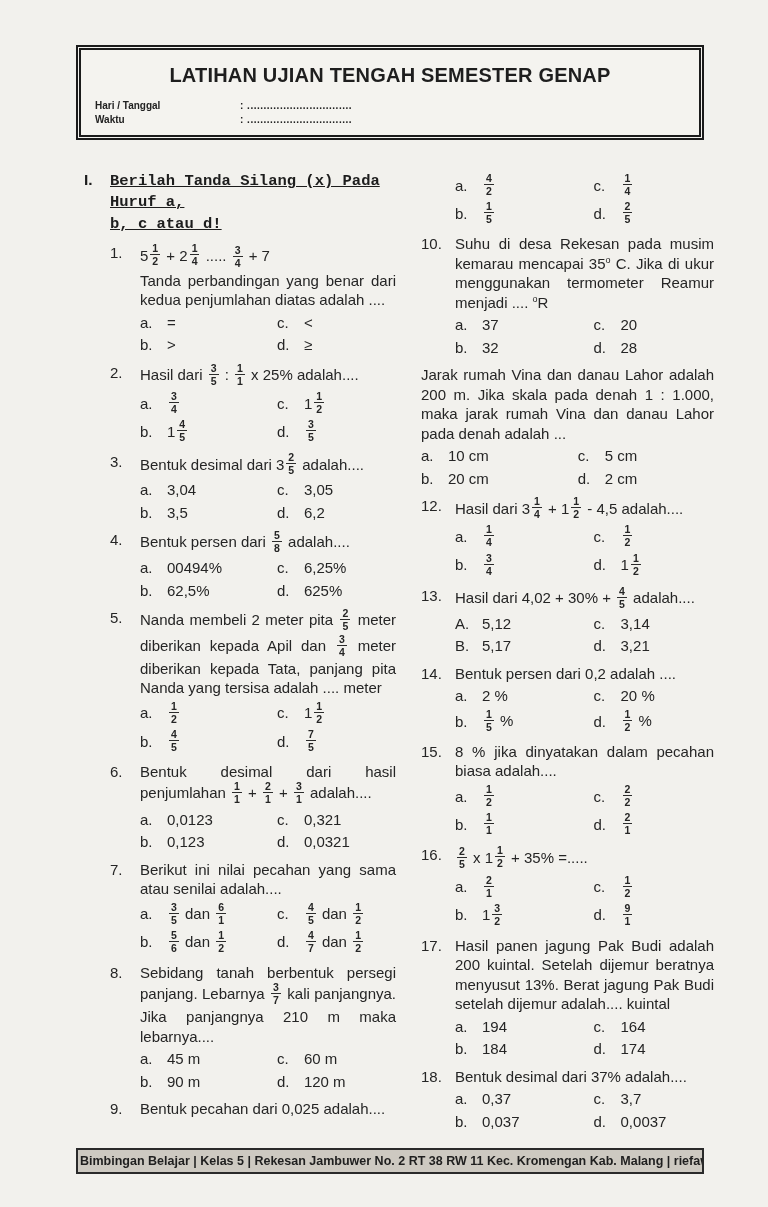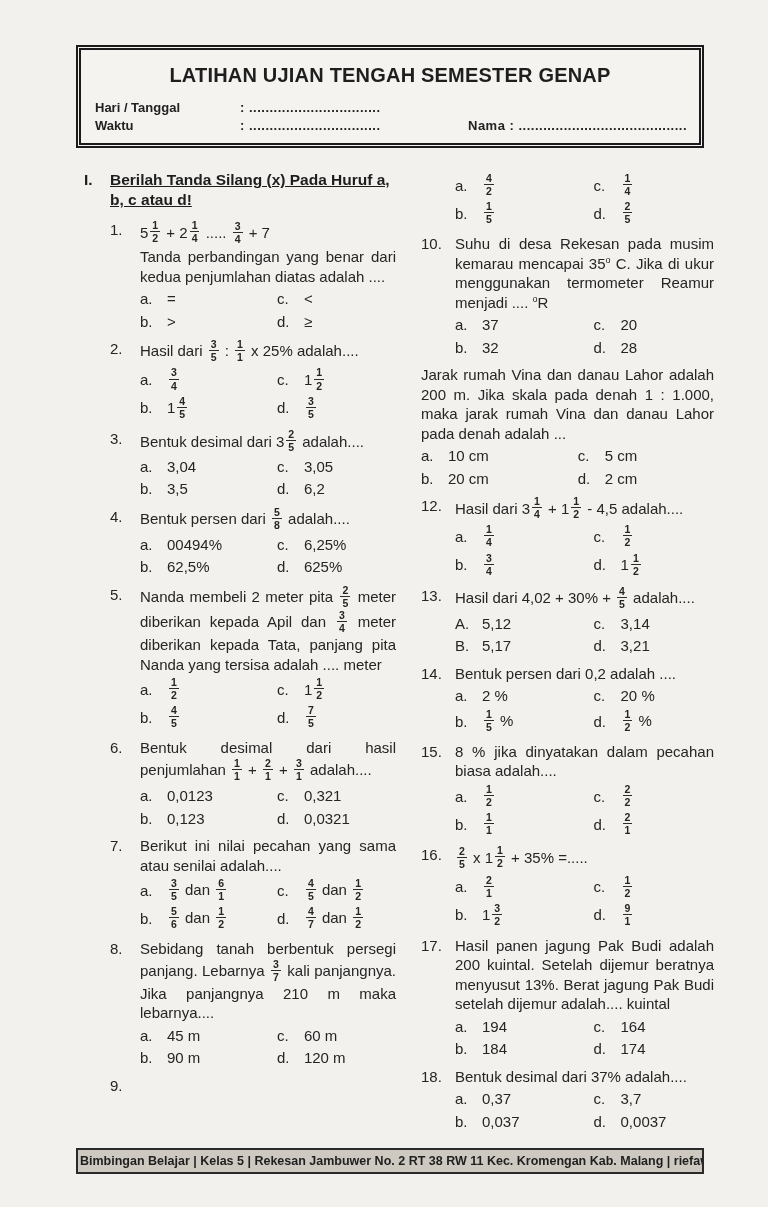--- a/index.html
+++ b/index.html
@@ -12,34 +12,34 @@
   }
   .page{position:relative;width:768px;height:1207px;overflow:hidden;}
 
   
   .header-box{
     position:absolute;left:76px;top:45px;width:628px;box-sizing:border-box;
     border:5px double #1b1b1b;background:#f4f3ef;
     padding:12px 14px 10px 14px;
   }
   .title{ text-align:center;font-weight:bold;font-size:20px;line-height:1.3;color:#1e1e1e;letter-spacing:.2px;}
-  .fields{margin-top:12px;font-weight:bold;font-size:13px;color:#222;}
+  .fields{margin-top:12px;font-weight:bold;font-size:10px;color:#222;}
   .field-row{display:flex;margin-top:3px;white-space:nowrap;}
   .f-label{width:145px;flex:none;}
   .f-value{width:222px;flex:none;letter-spacing:.5px;}
   .f-name{margin-left:6px;letter-spacing:.5px;}
 
   
   .cols{position:absolute;left:84px;top:170px;width:630px;display:flex;gap:25px;}
   .col-left{flex:0 0 312px;}
   .col-right{flex:1;min-width:0;}
 
   .sec{display:flex;font-weight:bold;font-size:15.5px;line-height:1.32;margin-bottom:9px;color:#1d1d1d;}
   .sec-num{width:26px;flex:none;}
-  .sec-text .u{text-decoration:underline;}
+  .sec-text .u{text-decoration:underline;font-family:Liberation Mono, monospace;}
 
   .q{display:flex;margin-bottom:8px;font-size:15px;line-height:1.3;color:#252525;}
   .col-left .q{margin-left:26px;}
   .q-num{width:30px;flex:none;font-size:15px;}
   .col-right .q-num{width:34px;}
   .q-body{flex:1;min-width:0;}
   .q-eq{margin-bottom:1px;}
   .q-text{text-align:justify;}
   .q-opts{display:grid;grid-template-columns:1.15fr 1fr;row-gap:3px;margin-top:3px;}
   .opt{display:flex;align-items:center;}
@@ -75,21 +75,20 @@
       <div>LATIHAN UJIAN TENGAH SEMESTER GENAP</div>
     </div>
     <div class="fields">
       <div class="field-row">
         <span class="f-label">Hari / Tanggal</span>
         <span class="f-value">: ................................</span>
       </div>
       <div class="field-row">
         <span class="f-label">Waktu</span>
         <span class="f-value">: ................................</span>
-        <span class="f-name">Nama : .........................................</span>
       </div>
     </div>
   </div>
 
   <div class="cols">
     <div class="col-left">
       <div class="sec">
         <span class="sec-num">I.</span>
         <span class="sec-text">
           <span class="u">Berilah Tanda Silang (x) Pada Huruf a,</span><br>
@@ -372,20 +371,23 @@
                 </div>
                 <div class="opt">
                   <span class="opt-key">d.</span>
                   <span class="opt-val">120 m</span>
                 </div>
               </div>
             </div>
           </div>
           <div class="q">
             <div class="q-num">9.</div>
+            <div class="q-body">
+              <div class="q-text">Bentuk pecahan dari 0,025 adalah....</div>
+            </div>
           </div>
         </div>
     </div>
     <div class="col-right">
       <div>
           <div class="q">
             <div class="q-num"></div>
             <div class="q-body">
               <div class="q-opts">
                 <div class="opt">

